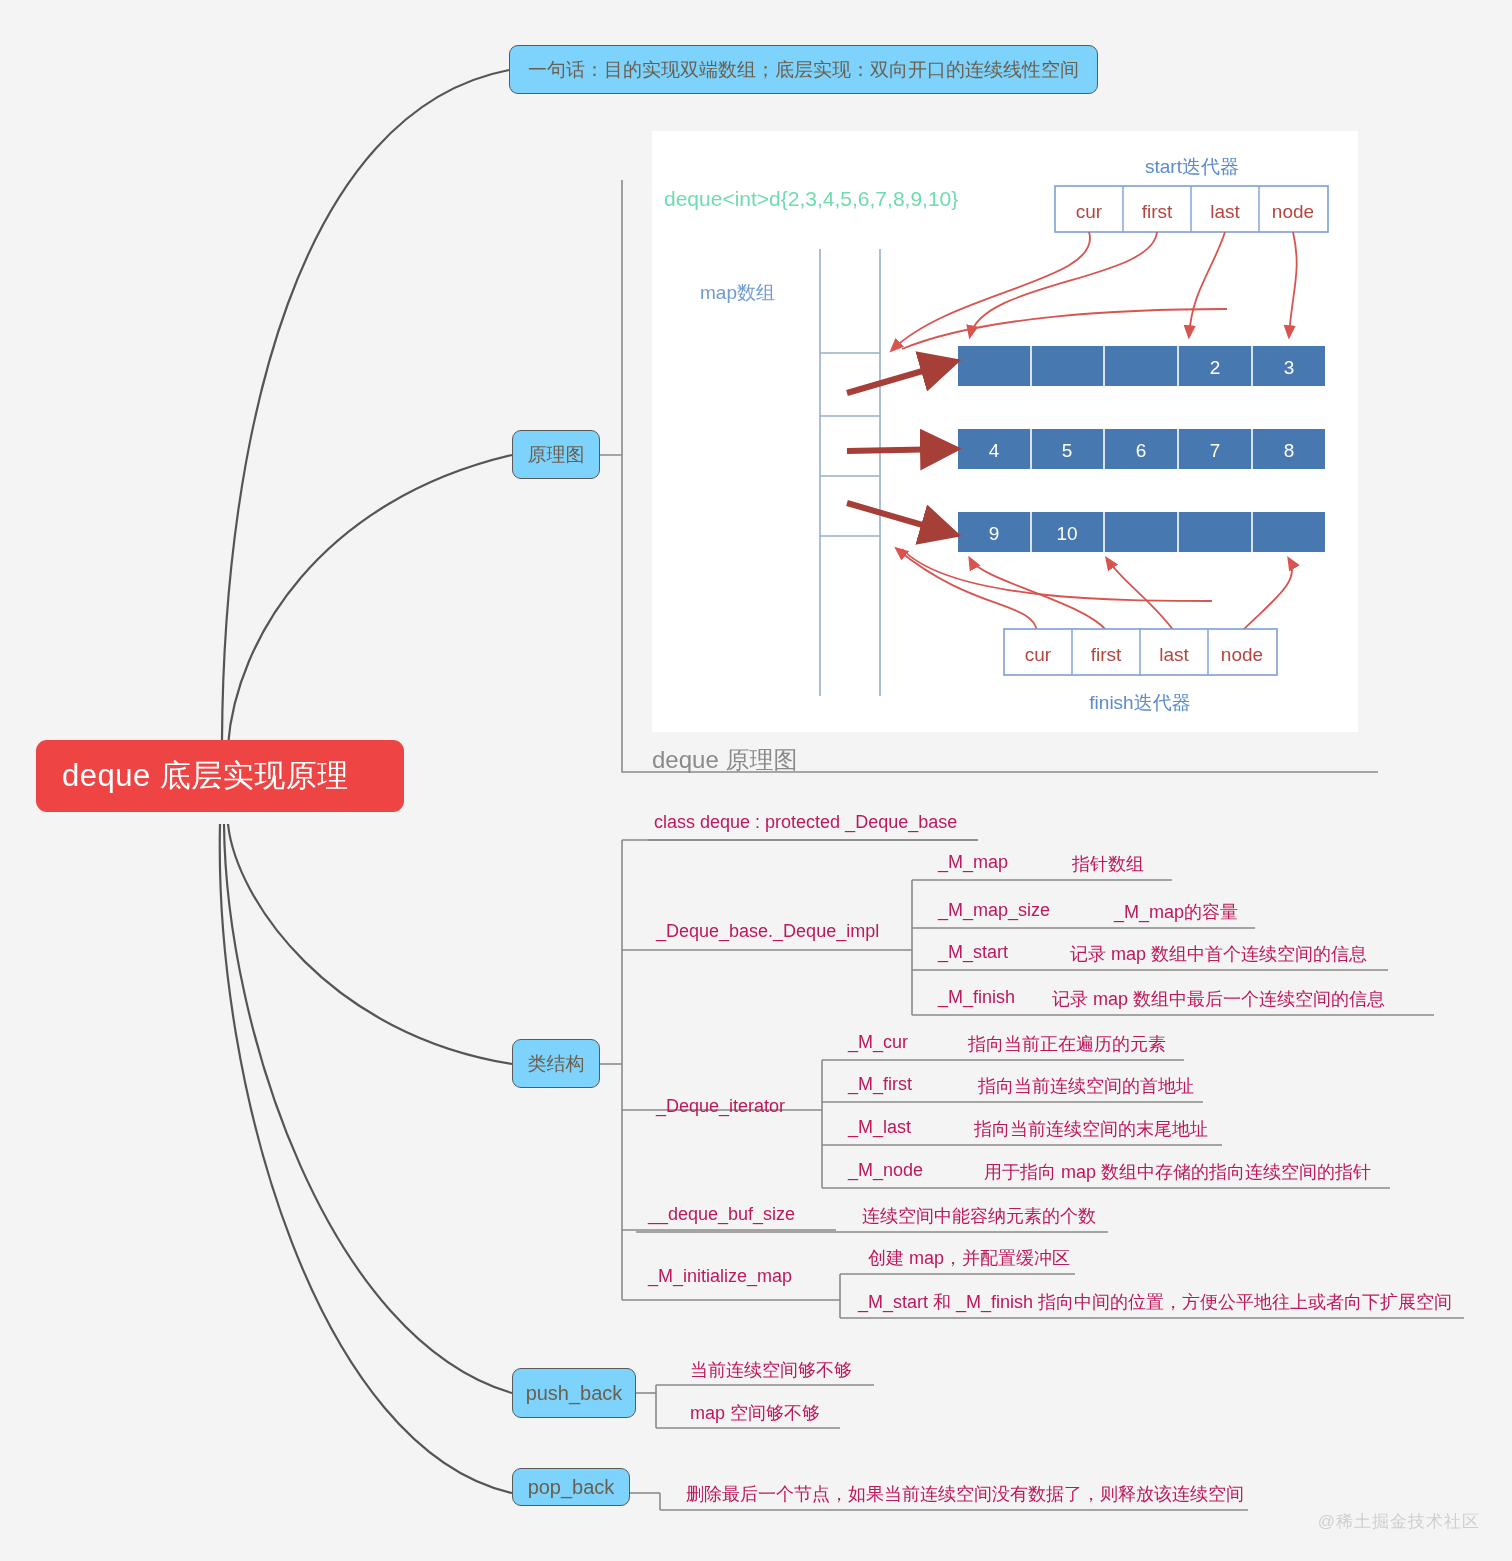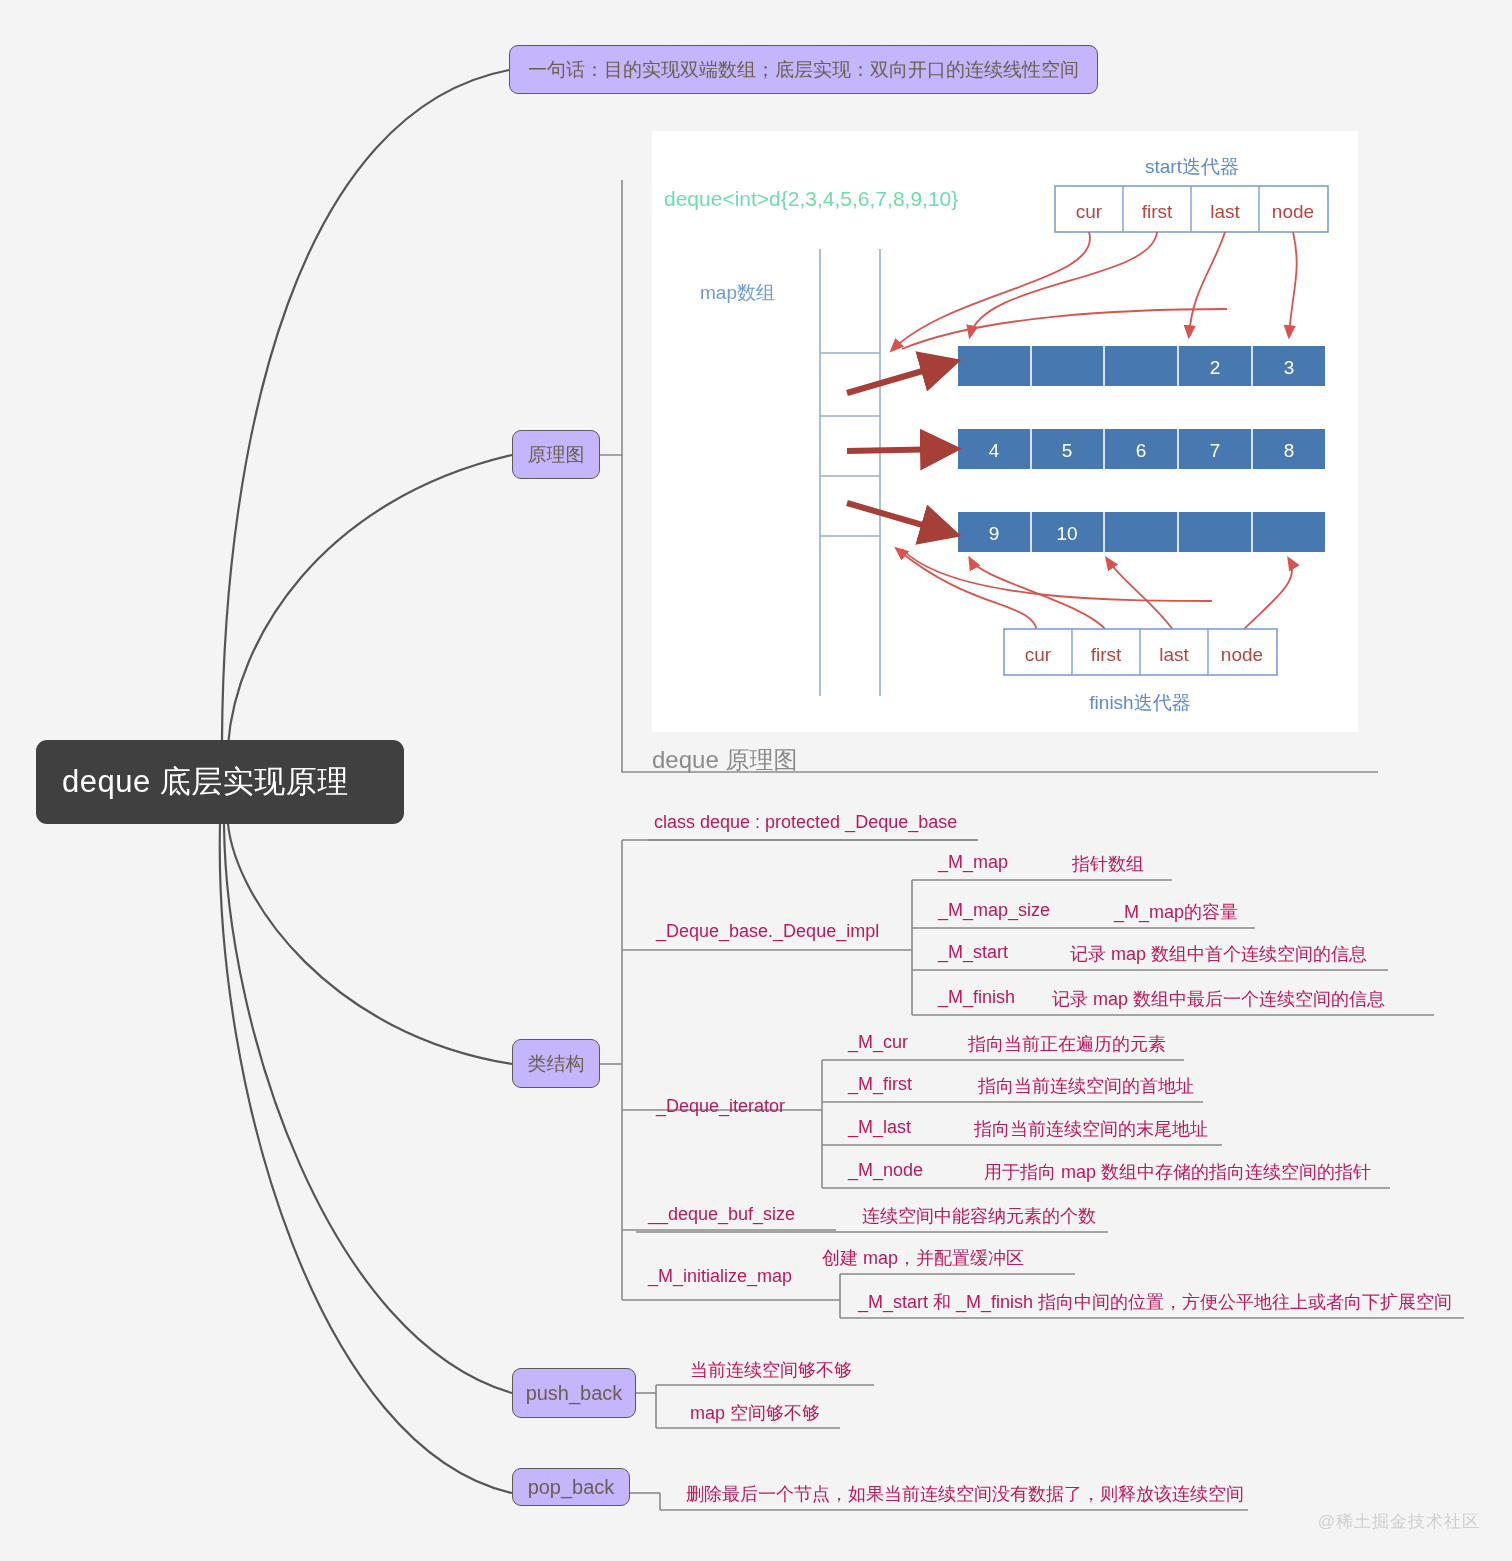--- a/index.html
+++ b/index.html
@@ -9,31 +9,31 @@
     background:#f4f4f4;
     font-family:"Liberation Sans","DejaVu Sans",sans-serif;
     position:relative; overflow:hidden;
   }
   #canvas { position:absolute; inset:0; }
   #wires { position:absolute; left:0; top:0; width:1512px; height:1561px; pointer-events:none; }
 
   
   .node {
     position:absolute;
-    background:#c4b5fd;
+    background:#7dd3fc;
     border:1.6px solid #5a5a5a;
     border-radius:9px;
     color:#6b6050;
     display:flex; align-items:center; justify-content:center;
     white-space:nowrap;
   }
   .root {
     position:absolute;
-    left:36px; top:740px; width:368px; height:84px;
-    background:#404040;
+    left:36px; top:740px; width:368px; height:72px;
+    background:#ef4444;
     border-radius:11px;
     color:#ffffff;
     font-size:31px;
     display:flex; align-items:center; padding-left:26px;
     letter-spacing:.5px;
   }
   .n-sentence { left:509px; top:45px; height:49px; padding:0 18px; font-size:19px; }
   .n-principle { left:512px; top:430px; width:88px; height:49px; font-size:19px;text-align:right; }
   .n-class     { left:512px; top:1039px; width:88px; height:49px; font-size:19px; }
   .n-push      { left:512px; top:1368px; width:124px; height:50px; font-size:20px; }
@@ -279,21 +279,21 @@
   <div class="leaf" style="left:842px; top:1117px;">_M_last</div>
   <div class="leaf" style="left:968px; top:1117px;">指向当前连续空间的末尾地址</div>
 
   <div class="leaf" style="left:842px; top:1160px;">_M_node</div>
   <div class="leaf" style="left:978px; top:1160px;">用于指向 map 数组中存储的指向连续空间的指针</div>
 
   <div class="leaf" style="left:642px; top:1204px;">__deque_buf_size</div>
   <div class="leaf" style="left:856px; top:1204px;">连续空间中能容纳元素的个数</div>
 
   <div class="leaf" style="left:642px; top:1266px;">_M_initialize_map</div>
-  <div class="leaf" style="left:816px; top:1246px;">创建 map，并配置缓冲区</div>
+  <div class="leaf" style="left:862px; top:1246px;">创建 map，并配置缓冲区</div>
   <div class="leaf" style="left:852px; top:1290px;">_M_start 和 _M_finish 指向中间的位置，方便公平地往上或者向下扩展空间</div>
 
   <div class="node n-push">
     <span>push_back</span>
   </div>
   <div class="leaf" style="left:684px; top:1358px;">当前连续空间够不够</div>
   <div class="leaf" style="left:684px; top:1401px;">map 空间够不够</div>
 
   <div class="node n-pop">
     <span>pop_back</span>

